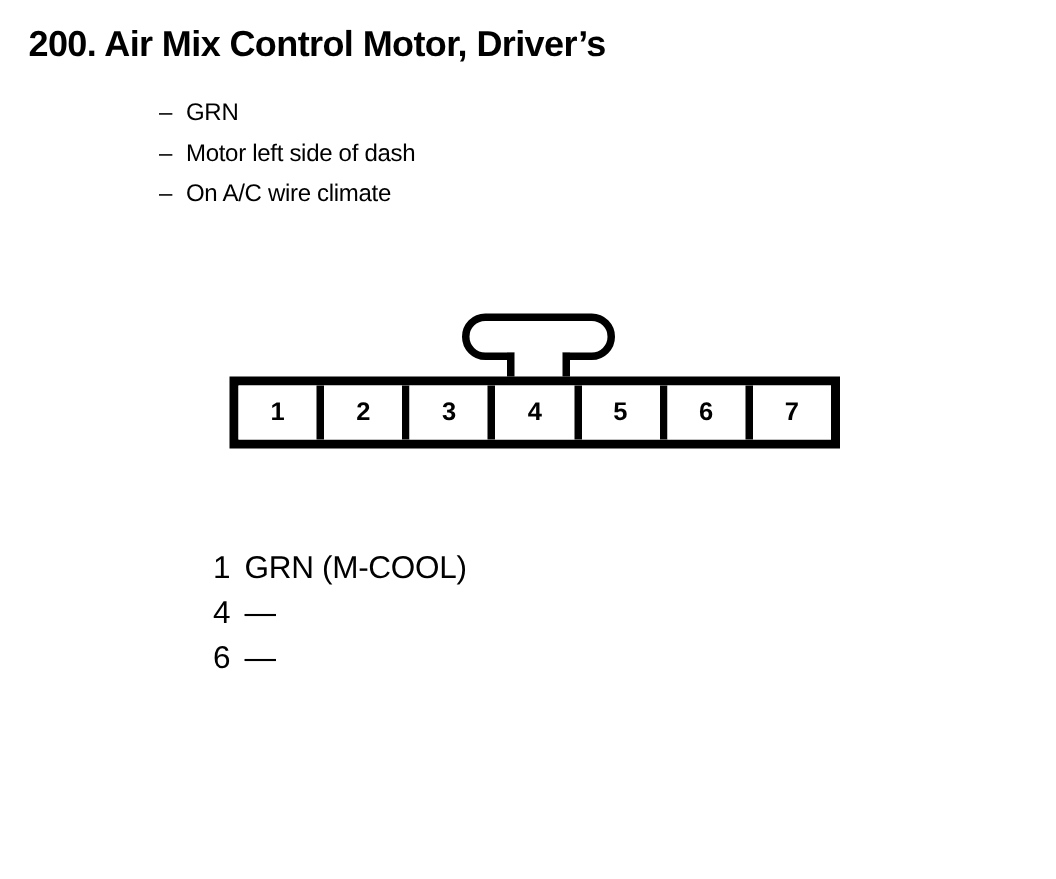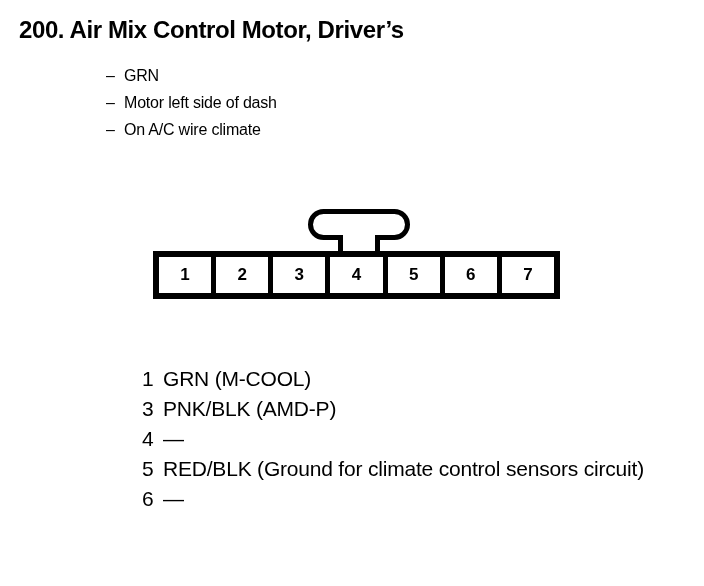--- a/index.html
+++ b/index.html
@@ -162,24 +162,18 @@
     <div class="pin-cell">6</div>
     <div class="pin-cell">7</div>
   </div>
 </div>
 
 <div class="pin-list">
   <div class="pin-item">
     <span class="pin-num">1</span><span>GRN (M-COOL)</span>
   </div>
   <div class="pin-item">
-    <span class="pin-num">3</span><span>PNK/BLK (AMD-P)</span>
-  </div>
-  <div class="pin-item">
     <span class="pin-num">4</span><span>—</span>
-  </div>
-  <div class="pin-item">
-    <span class="pin-num">5</span><span>RED/BLK (Ground for climate control sensors circuit)</span>
   </div>
   <div class="pin-item">
     <span class="pin-num">6</span><span>—</span>
   </div>
 </div>
 
 </body></html>

